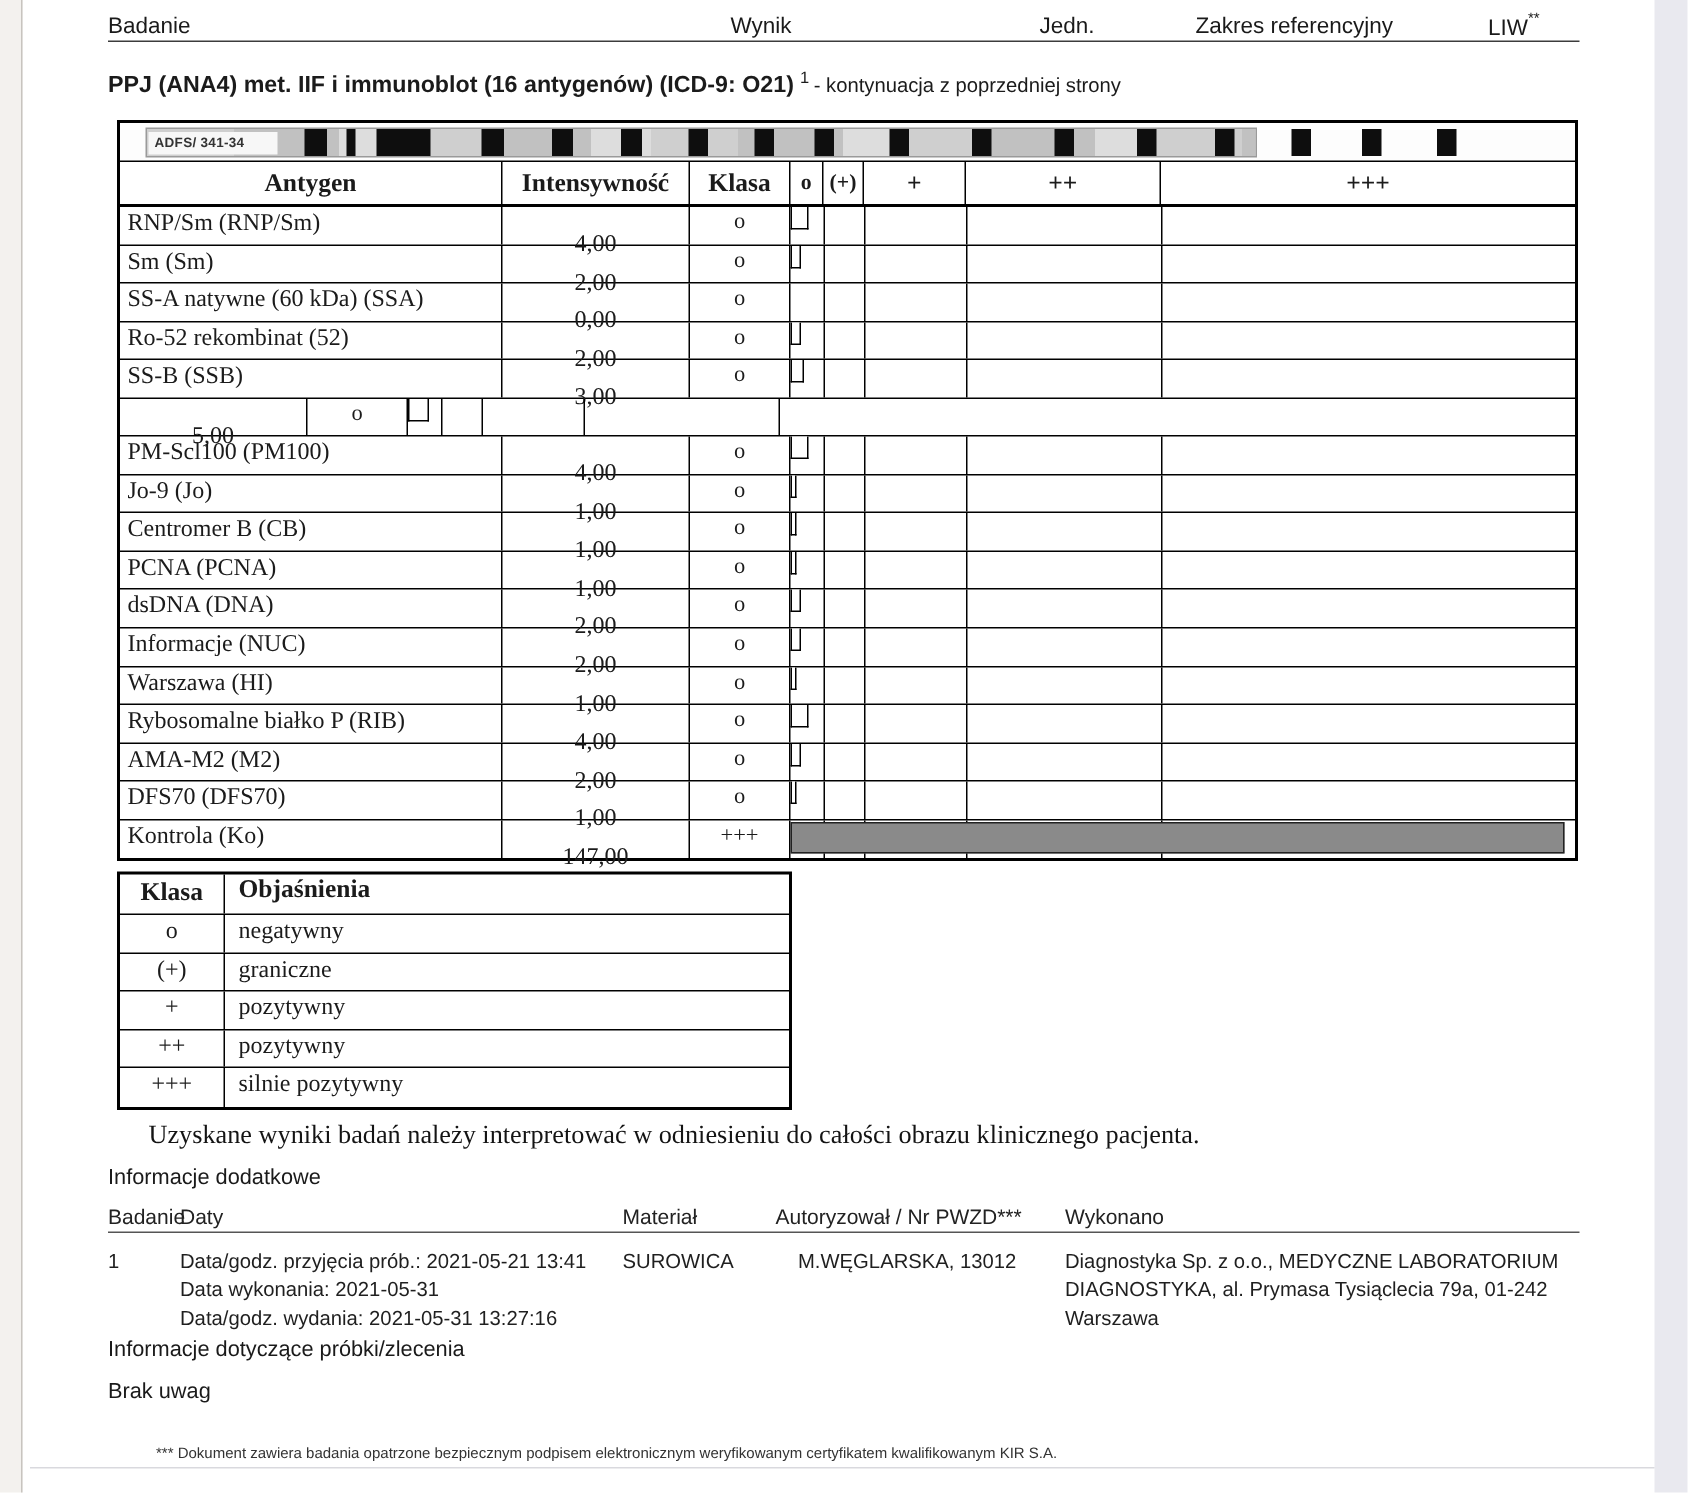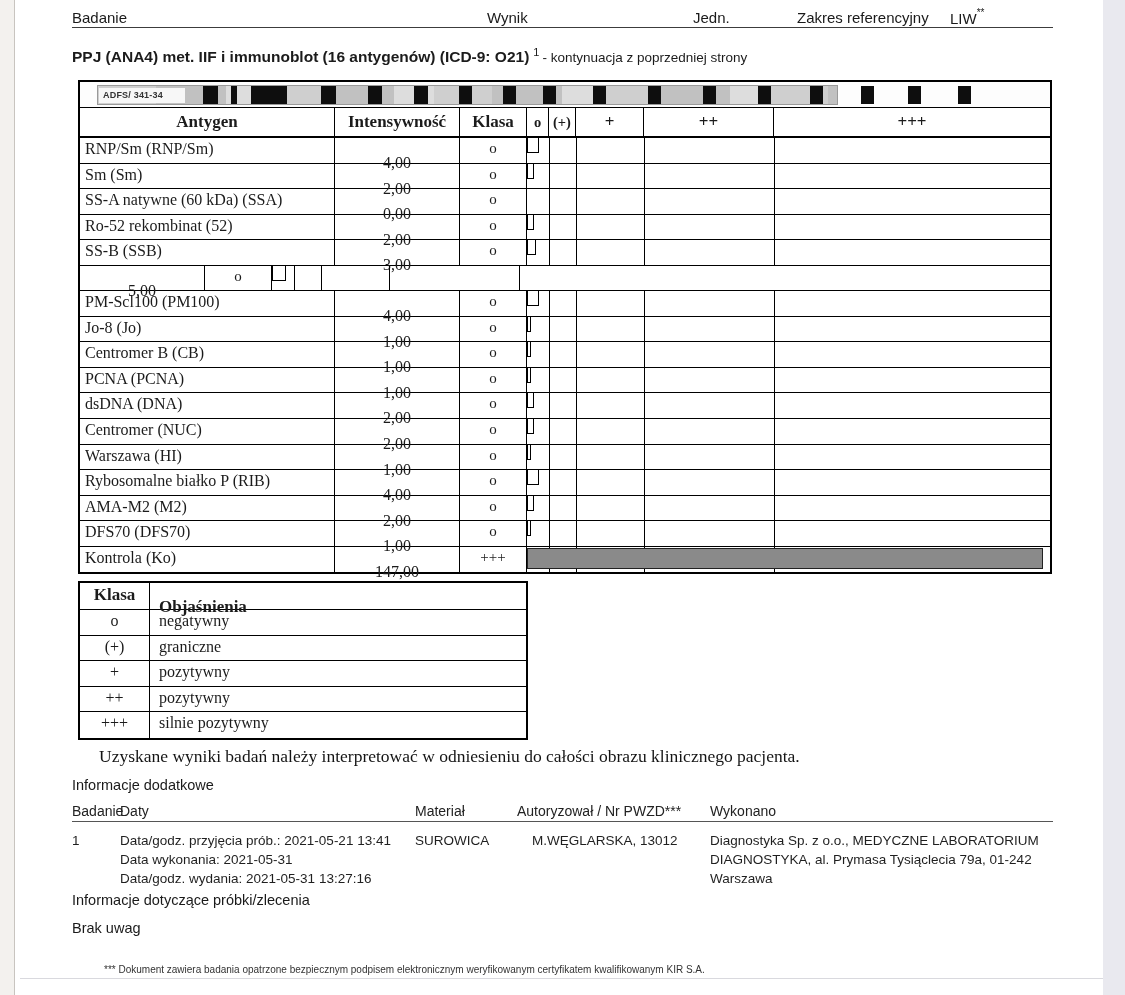--- a/index.html
+++ b/index.html
@@ -53,21 +53,21 @@
   .bar.full { height:21px; top:1px; border:1px solid #222; }
 
   
   .legend { position:absolute; left:78px; top:581px; width:450px; border:2px solid #000;
     font-family:"Liberation Serif", serif; background:#fff; }
   .lrow { display:flex; height:25.6px; border-bottom:1px solid #000; font-size:16px; }
   .lrow:last-child { border-bottom:none; }
   .lrow.lh { height:27px; font-weight:bold; font-size:17px; }
   .l-kl { width:70px; border-right:1px solid #000; text-align:center; padding-top:2px; }
   .l-obj { flex:1; padding:2px 0 0 9px; }
-  .lrow.lh .l-obj { padding-top:14px; }
+  .lrow.lh .l-obj { padding-top:0; }
 
   .interpretation { position:absolute; left:99px; top:746px; font-family:"Liberation Serif", serif;
     font-size:17.5px; color:#141414; white-space:nowrap; }
 
   
   .info-title { position:absolute; left:72px; font-size:14.5px; color:#1a1a1a; }
   .it-col { position:absolute; top:803px; font-size:14px; color:#222; white-space:nowrap; }
   .info-rule { position:absolute; left:72px; top:821px; width:981px; border-top:1.5px solid #555; }
   .iv { position:absolute; top:831px; font-size:13.5px; color:#1f1f1f; line-height:19px; }
   .footnote { position:absolute; left:72px; top:964px; font-size:10px; color:#333;margin-left:32px; }
@@ -76,21 +76,21 @@
 </head>
 <body>
 
 <div class="edge-left"></div>
 <div class="edge-right"></div>
 
 <span class="rep-col" style="left:72px">Badanie</span>
 <span class="rep-col" style="left:487px">Wynik</span>
 <span class="rep-col" style="left:693px">Jedn.</span>
 <span class="rep-col" style="left:797px">Zakres referencyjny</span>
-<span class="rep-col" style="left:950px"><span>LIW</span><sup>**</sup></span>
+<span class="rep-col" style="left:992px"><span>LIW</span><sup>**</sup></span>
 <div class="header-rule"></div>
 
 <div class="test-title">
   <span>PPJ (ANA4) met. IIF i immunoblot (16 antygenów) (ICD-9: O21)</span><span class="sup1">1</span><span class="suffix">- kontynuacja z poprzedniej strony</span>
 </div>
 
 <div class="main-table">
   <div class="strip-row">
     <div class="blot-strip" id="blot-strip">
       <div class="strip-label">ADFS/ 341-34</div>
@@ -200,21 +200,21 @@
         <div class="d-kl">o</div>
         <div class="d-chart">
           <div class="gline" style="left: 22px;"></div>
           <div class="gline" style="left: 49px;"></div>
           <div class="gline" style="left: 117px;"></div>
           <div class="gline" style="left: 247px;"></div>
           <div class="bar" style="width: 12px; background: rgb(255, 255, 255);"></div>
         </div>
       </div>
       <div class="drow">
-        <div class="d-ant">Jo-8 (Jo)</div>
+        <div class="d-ant">Jo-9 (Jo)</div>
         <div class="d-int">1,00</div>
         <div class="d-kl">o</div>
         <div class="d-chart">
           <div class="gline" style="left: 22px;"></div>
           <div class="gline" style="left: 49px;"></div>
           <div class="gline" style="left: 117px;"></div>
           <div class="gline" style="left: 247px;"></div>
           <div class="bar" style="width: 4px; background: rgb(255, 255, 255);"></div>
         </div>
       </div>
@@ -248,21 +248,21 @@
         <div class="d-kl">o</div>
         <div class="d-chart">
           <div class="gline" style="left: 22px;"></div>
           <div class="gline" style="left: 49px;"></div>
           <div class="gline" style="left: 117px;"></div>
           <div class="gline" style="left: 247px;"></div>
           <div class="bar" style="width: 7px; background: rgb(255, 255, 255);"></div>
         </div>
       </div>
       <div class="drow">
-        <div class="d-ant">Centromer (NUC)</div>
+        <div class="d-ant">Informacje (NUC)</div>
         <div class="d-int">2,00</div>
         <div class="d-kl">o</div>
         <div class="d-chart">
           <div class="gline" style="left: 22px;"></div>
           <div class="gline" style="left: 49px;"></div>
           <div class="gline" style="left: 117px;"></div>
           <div class="gline" style="left: 247px;"></div>
           <div class="bar" style="width: 7px; background: rgb(255, 255, 255);"></div>
         </div>
       </div>

